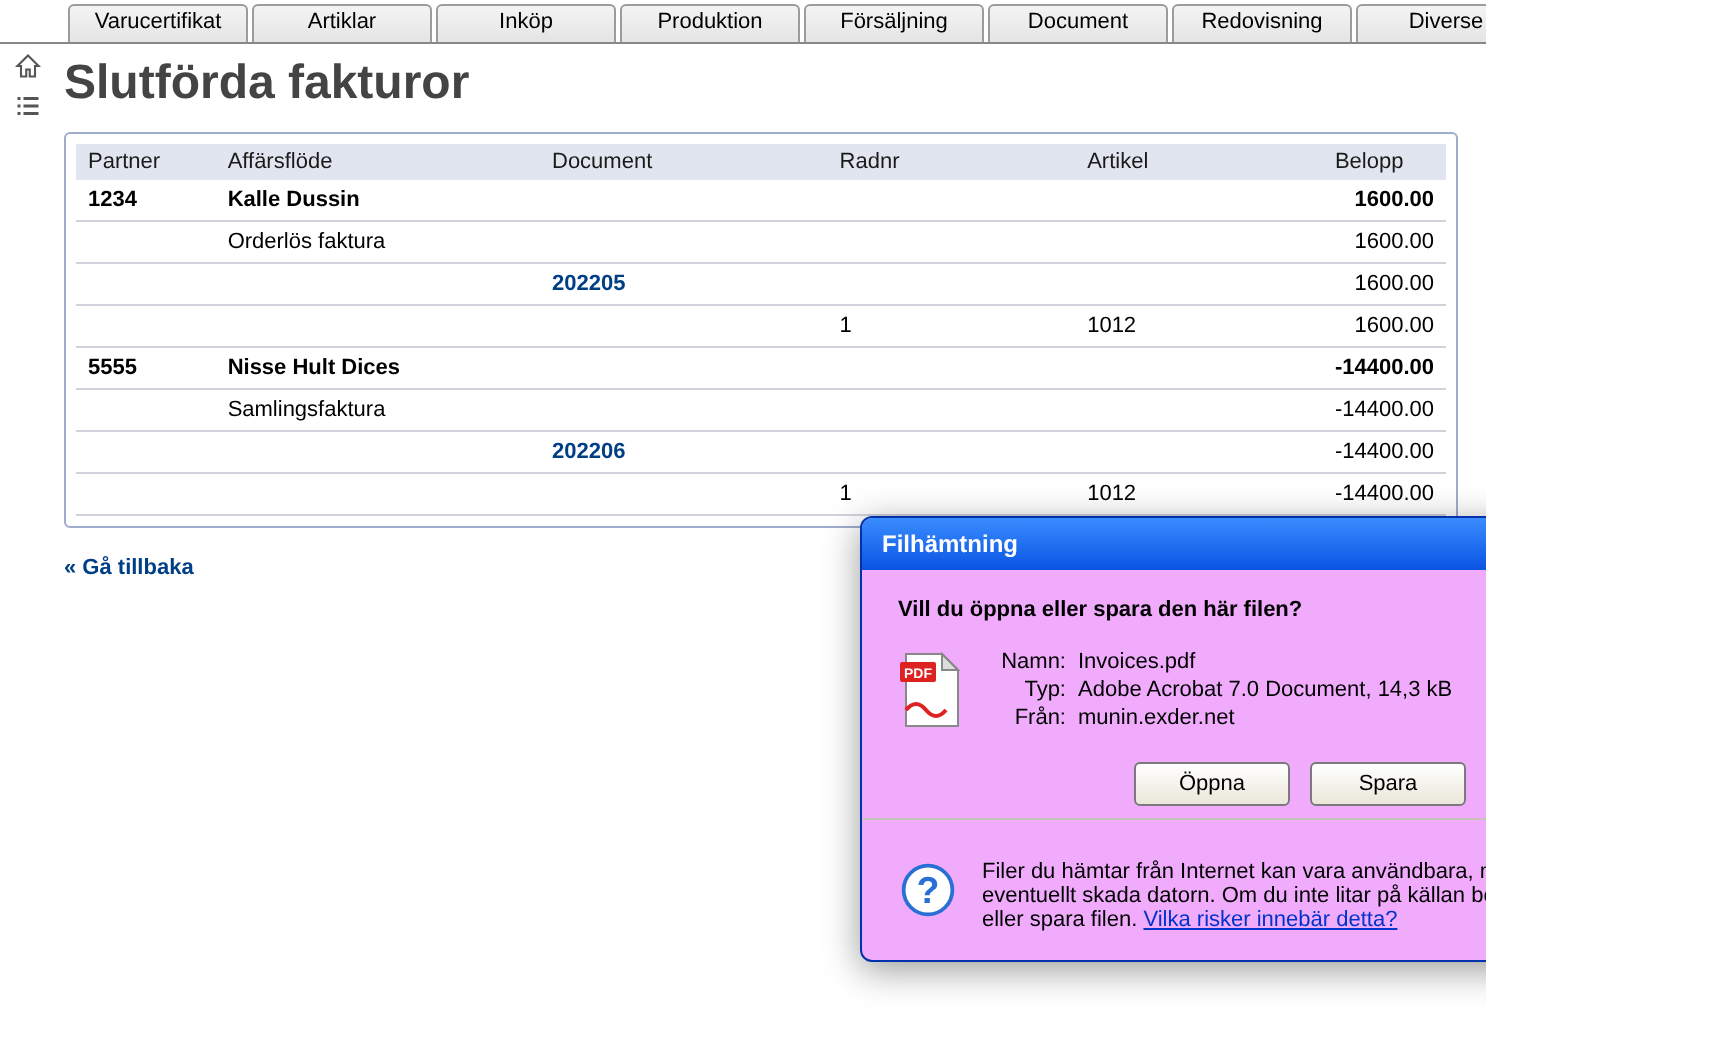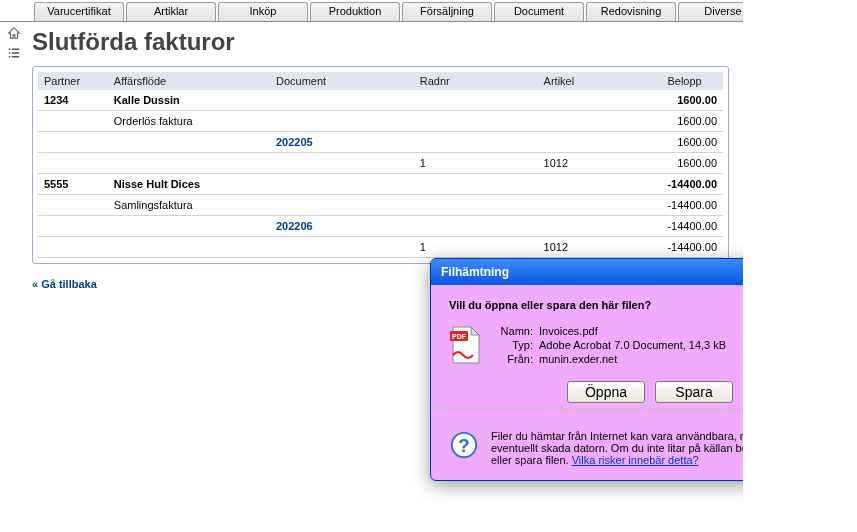--- a/index.html
+++ b/index.html
@@ -164,21 +164,21 @@
     margin-bottom: 6px;
     padding-right: 10px;
   }
   .dlg-buttons button {
     width: 78px;
     height: 22px;
     border: 1px solid #7a7a7a;
     border-radius: 3px;
     background: linear-gradient(#fff, #eae6d9);
     font-family: Tahoma, sans-serif;
-    font-size: 14px;
+    font-size: 11px;
     cursor: pointer;
   }
   .dlg-divider {
     border-top: 1px solid #c6c2b6;
     margin: 4px -18px 0 -18px;
   }
   .dlg-footer {
     display: flex;
     gap: 12px;
     padding: 10px 18px 14px 18px;

